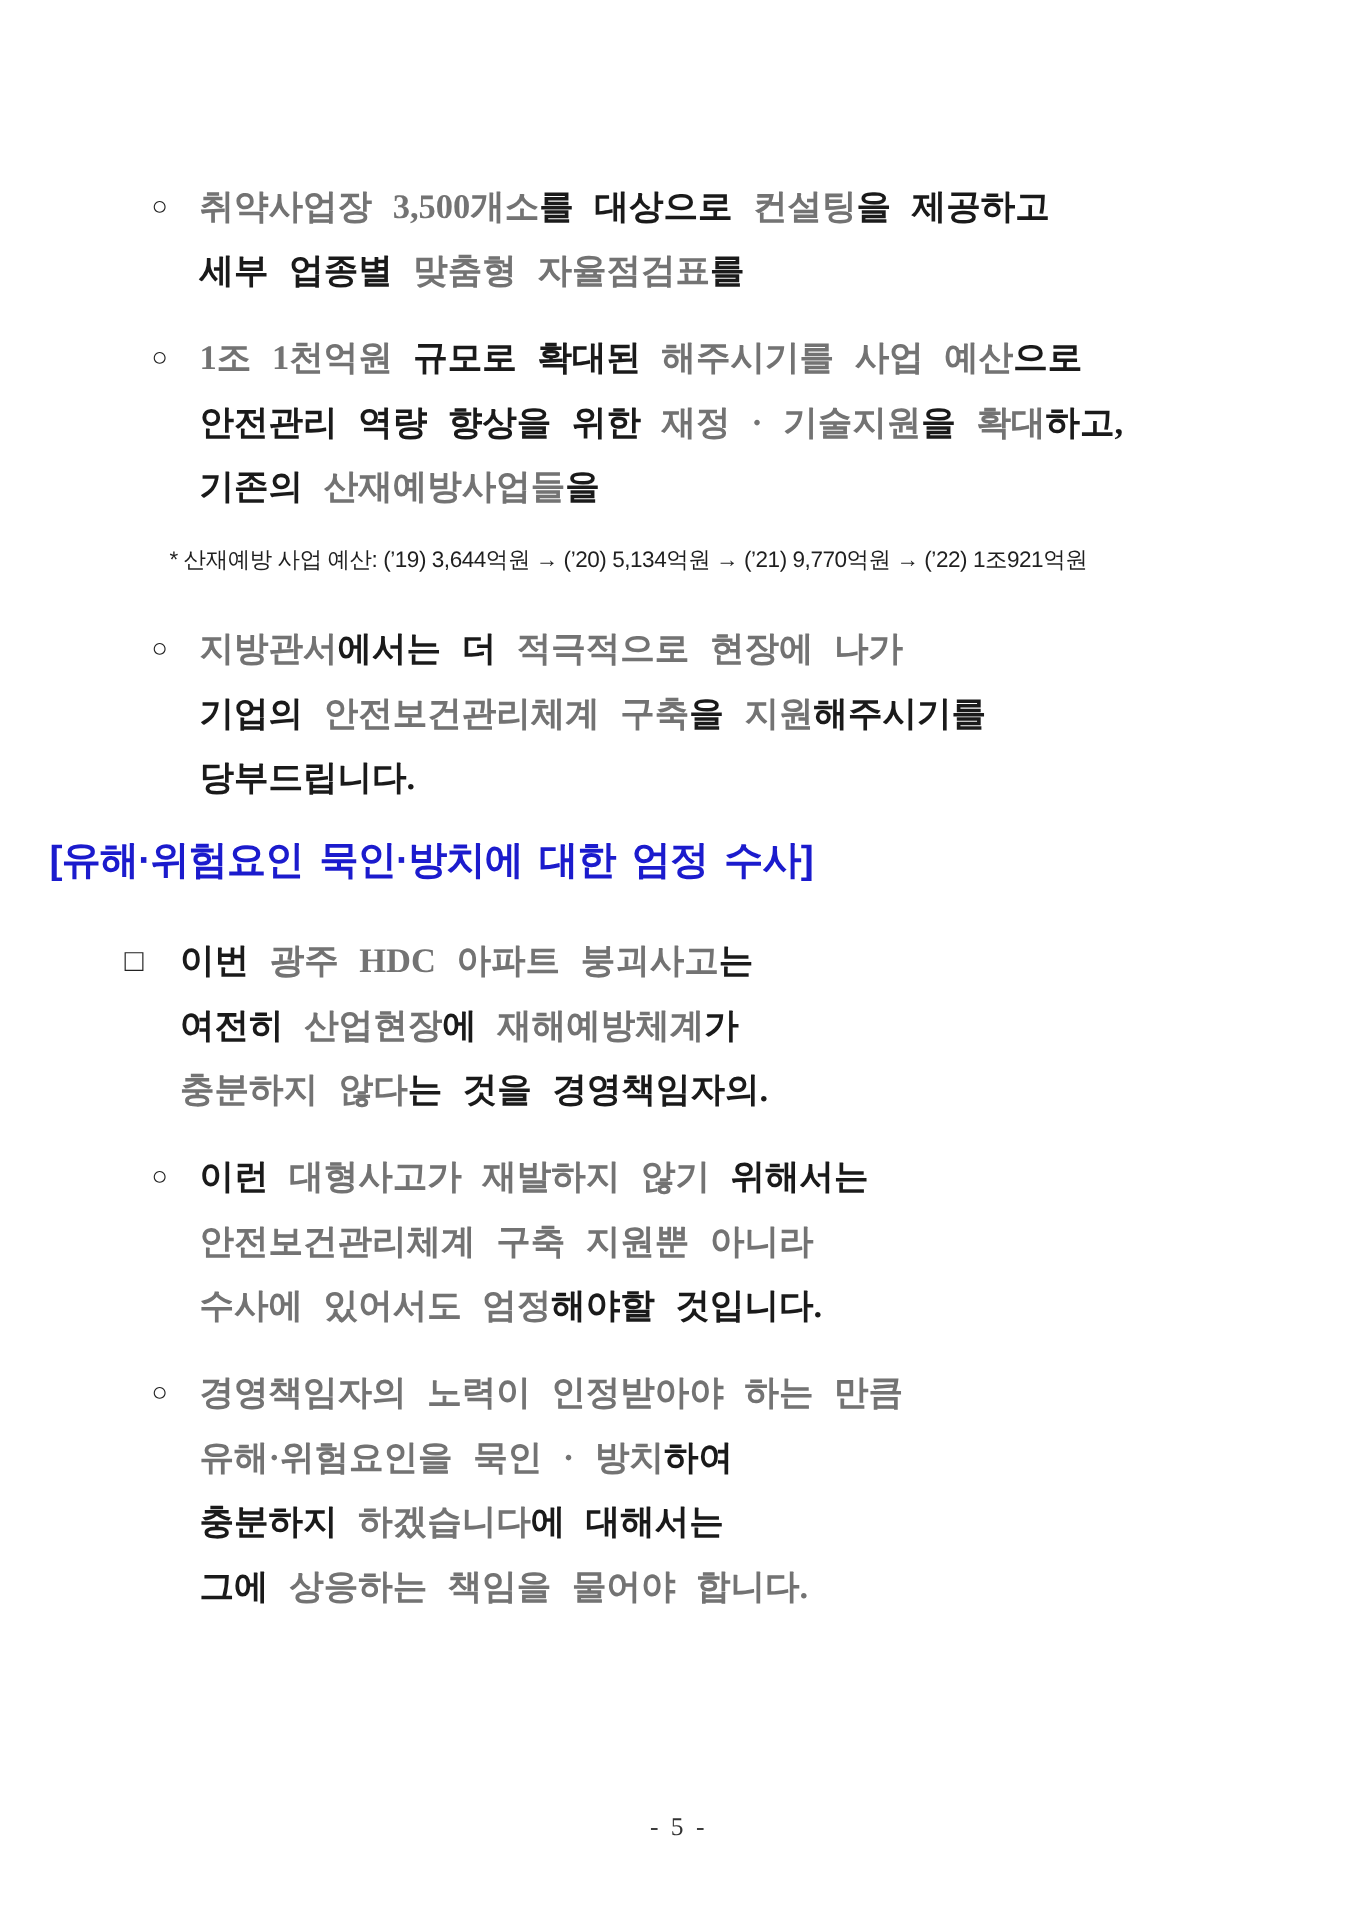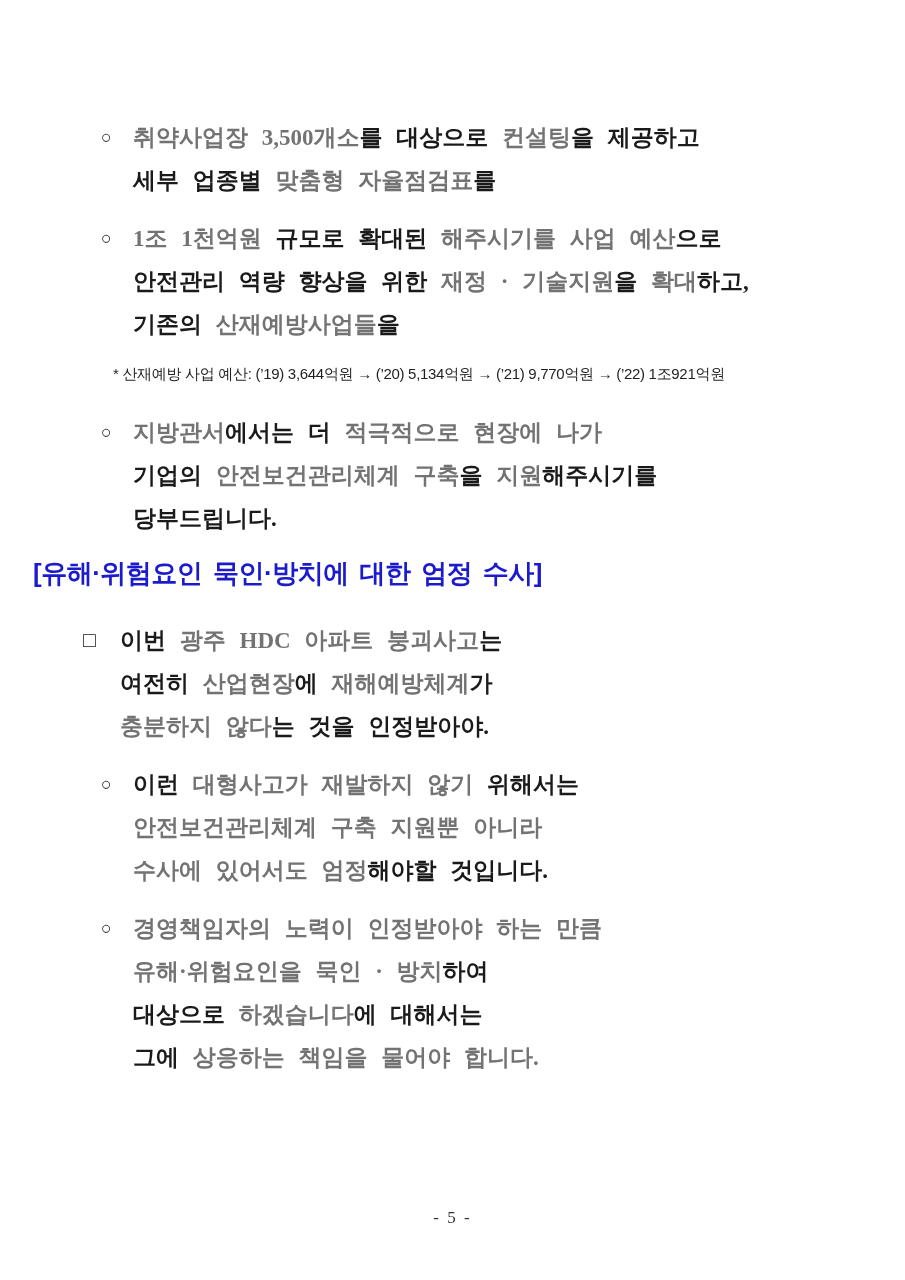--- a/index.html
+++ b/index.html
@@ -104,37 +104,37 @@
           <div class="line"><span class="run">기업의 </span><span class="run bold">안전보건관리체계 구축</span><span class="run">을 </span><span class="run bold">지원</span><span class="run">해주시기를</span></div>
           <div class="line"><span class="run">당부드립니다.</span></div>
         </div>
       </div>
       <div class="section-header" style="color: rgb(27, 27, 205);">[유해·위험요인 묵인·방치에 대한 엄정 수사]</div>
       <div class="block square">
         <span class="bullet">□</span>
         <div class="lines">
           <div class="line"><span class="run">이번 </span><span class="run bold">광주 HDC 아파트 붕괴사고</span><span class="run">는</span></div>
           <div class="line"><span class="run">여전히 </span><span class="run bold">산업현장</span><span class="run">에 </span><span class="run bold">재해예방체계</span><span class="run">가</span></div>
-          <div class="line"><span class="run bold">충분하지 않다</span><span class="run">는 것을 인정받아야.</span></div>
+          <div class="line"><span class="run bold">충분하지 않다</span><span class="run">는 것을 경영책임자의.</span></div>
         </div>
       </div>
       <div class="block circle">
         <span class="bullet">○</span>
         <div class="lines">
           <div class="line"><span class="run">이런 </span><span class="run bold">대형사고가 재발하지 않기</span><span class="run"> 위해서는</span></div>
           <div class="line"><span class="run bold">안전보건관리체계 구축 지원뿐 아니라</span></div>
           <div class="line"><span class="run bold">수사에 있어서도 엄정</span><span class="run">해야할 것입니다.</span></div>
         </div>
       </div>
       <div class="block circle">
         <span class="bullet">○</span>
         <div class="lines">
           <div class="line"><span class="run bold">경영책임자의 노력이 인정받아야 하는 만큼</span></div>
           <div class="line"><span class="run bold">유해·위험요인을 묵인 · 방치</span><span class="run">하여</span></div>
-          <div class="line"><span class="run">대상으로 </span><span class="run bold">하겠습니다</span><span class="run">에 대해서는</span></div>
+          <div class="line"><span class="run">충분하지 </span><span class="run bold">하겠습니다</span><span class="run">에 대해서는</span></div>
           <div class="line"><span class="run">그에 </span><span class="run bold">상응하는 책임을 물어야 합니다.</span></div>
         </div>
       </div>
     </main>
   <footer class="page-footer">
     <span>- 5 -</span>
   </footer>
 </div>
 
 </body></html>

